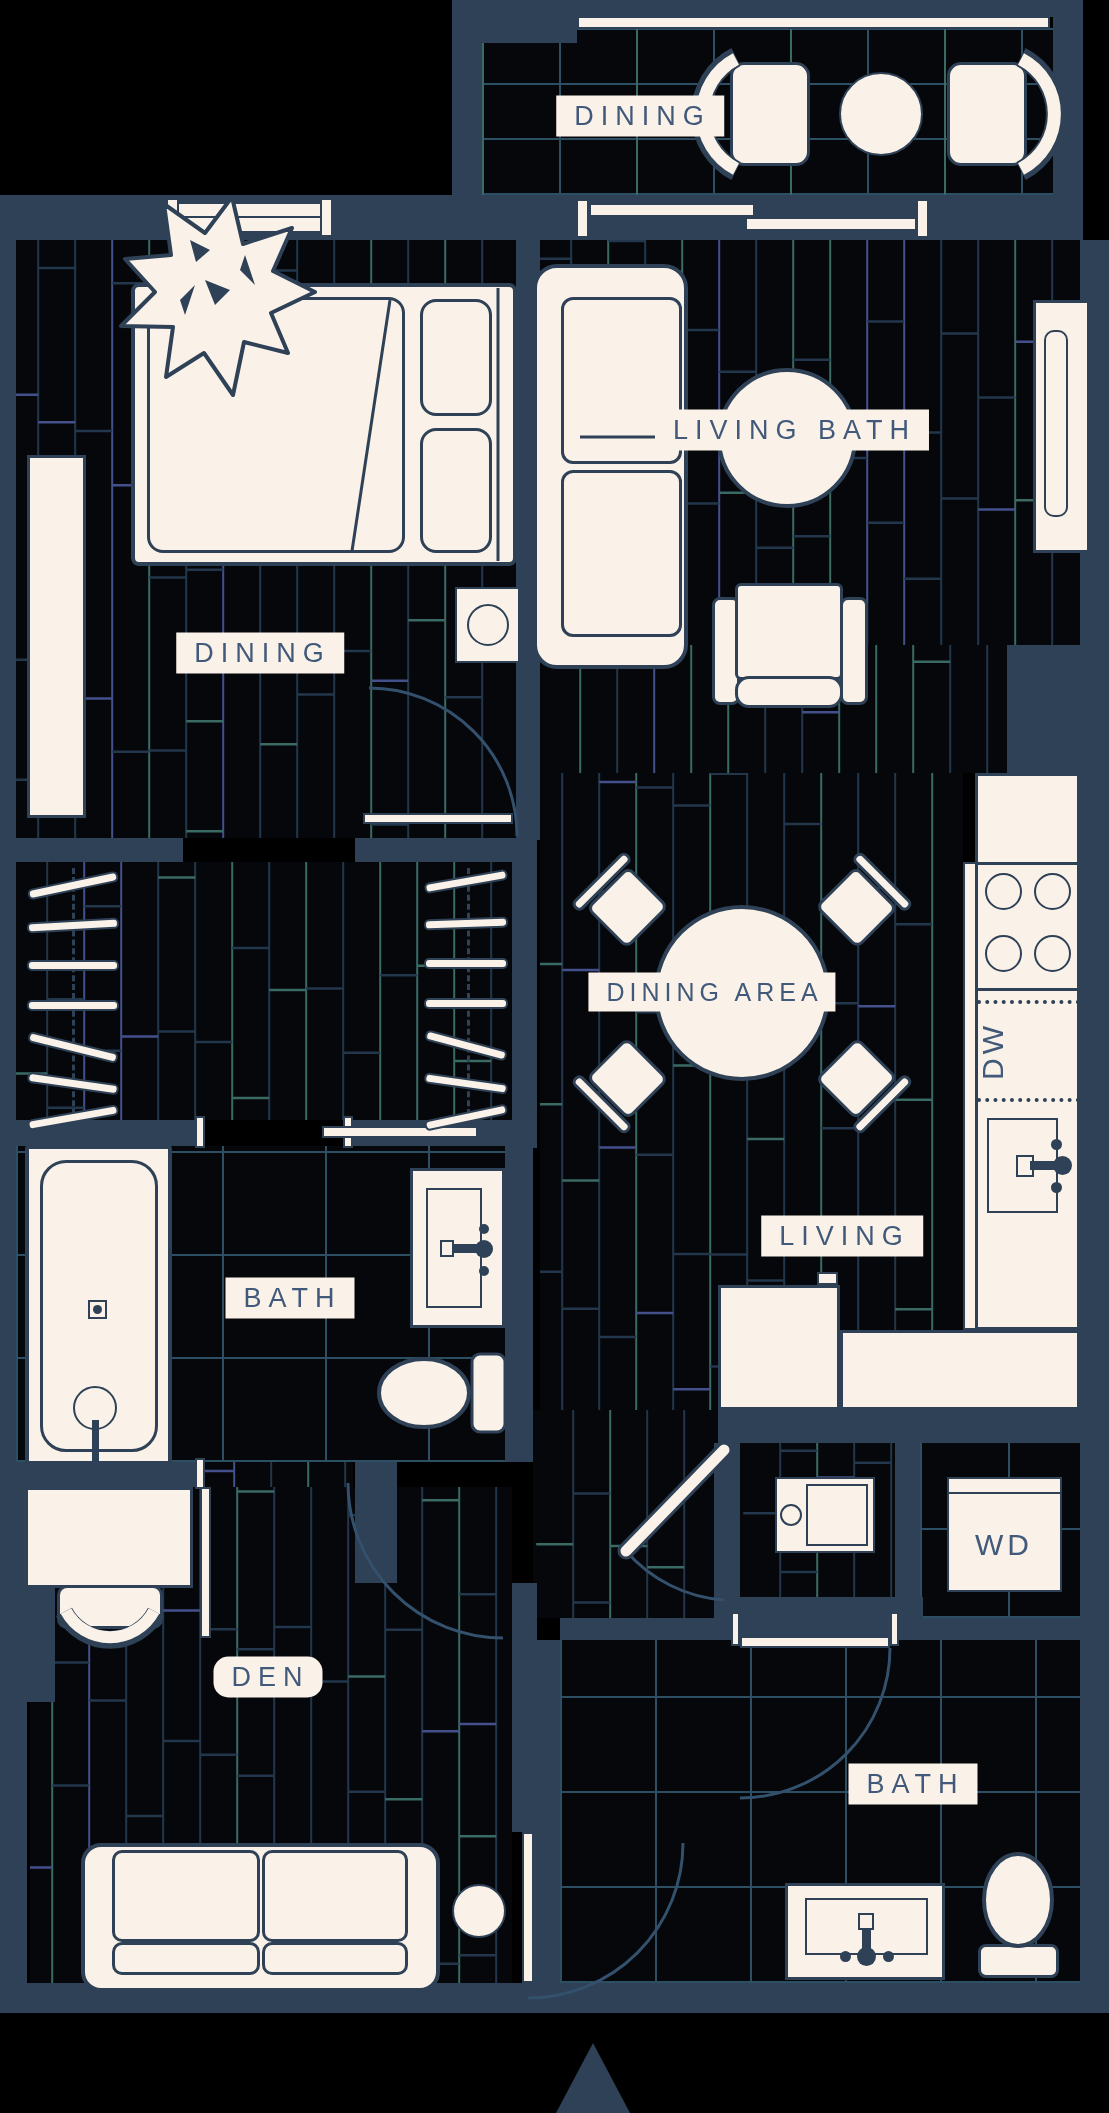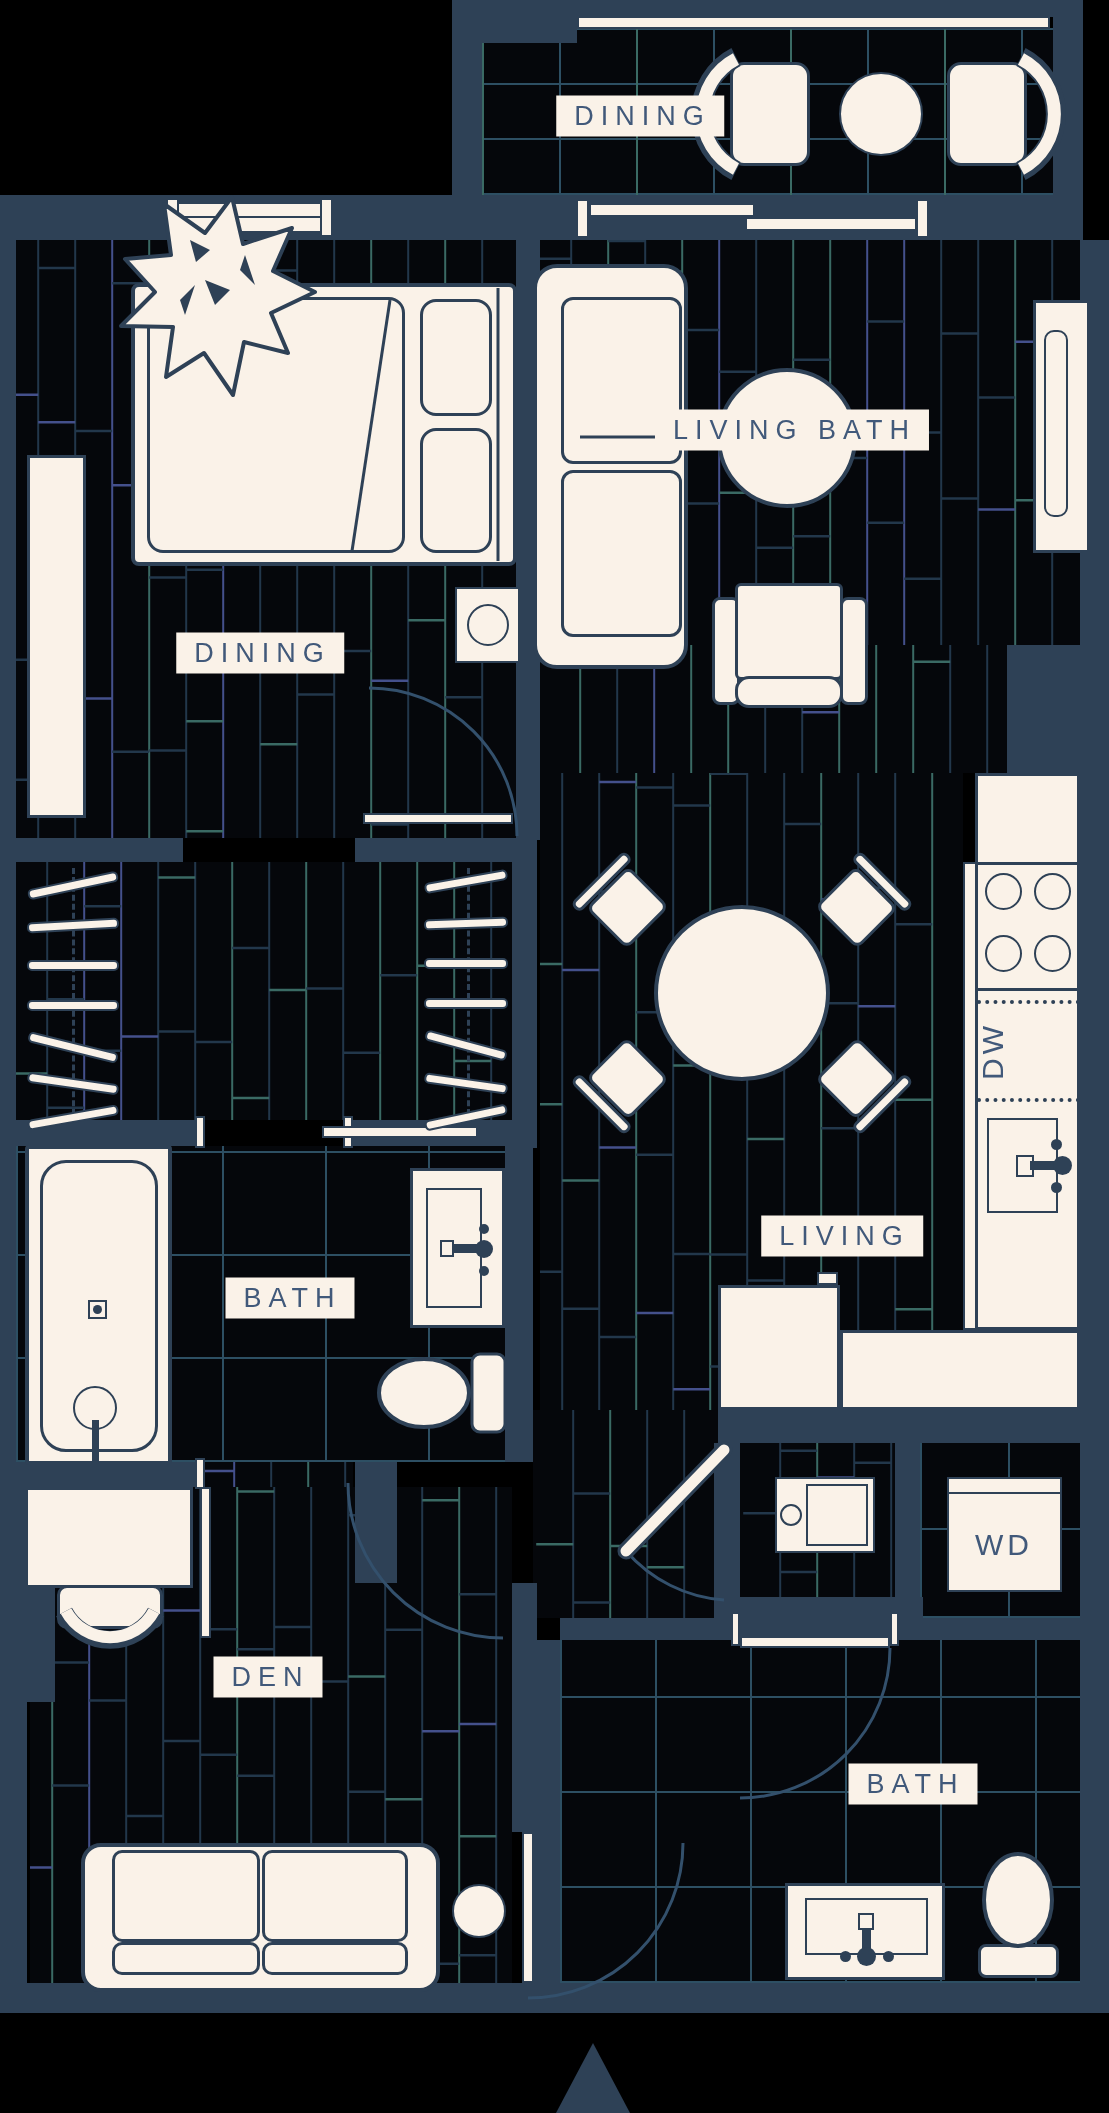--- a/index.html
+++ b/index.html
@@ -529,20 +529,21 @@
       <polygon points="205,280 230,290 215,305" fill="var(--wall)"></polygon>
       <polygon points="180,300 195,285 185,315" fill="var(--wall)"></polygon>
       <polygon points="240,270 255,285 245,255" fill="var(--wall)"></polygon>
       <polygon points="190,240 210,250 196,262" fill="var(--wall)"></polygon>
     </g>
   </svg>
 
   <div class="label" style="left:640px;top:116px;">DINING</div>
   <div class="label" style="left:792px;top:430px;">LIVING BATH</div>
   <div class="label" style="left:260px;top:653px;">DINING</div>
+  <div class="label small" style="left:712px;top:992px;">DINING AREA</div>
   <div class="label" style="left:842px;top:1236px;">LIVING</div>
   <div class="label" style="left:290px;top:1298px;">BATH</div>
-  <div class="label" style="left:268px;top:1677px;">DEN</div>
+  <div class="label" style="left:268px;top:1677px;border-radius:15px;">DEN</div>
   <div class="label" style="left:913px;top:1784px;">BATH</div>
 
   <div class="arrow" style="left:556px;top:2043px;"></div>
 
 </div>
 
 </body></html>

